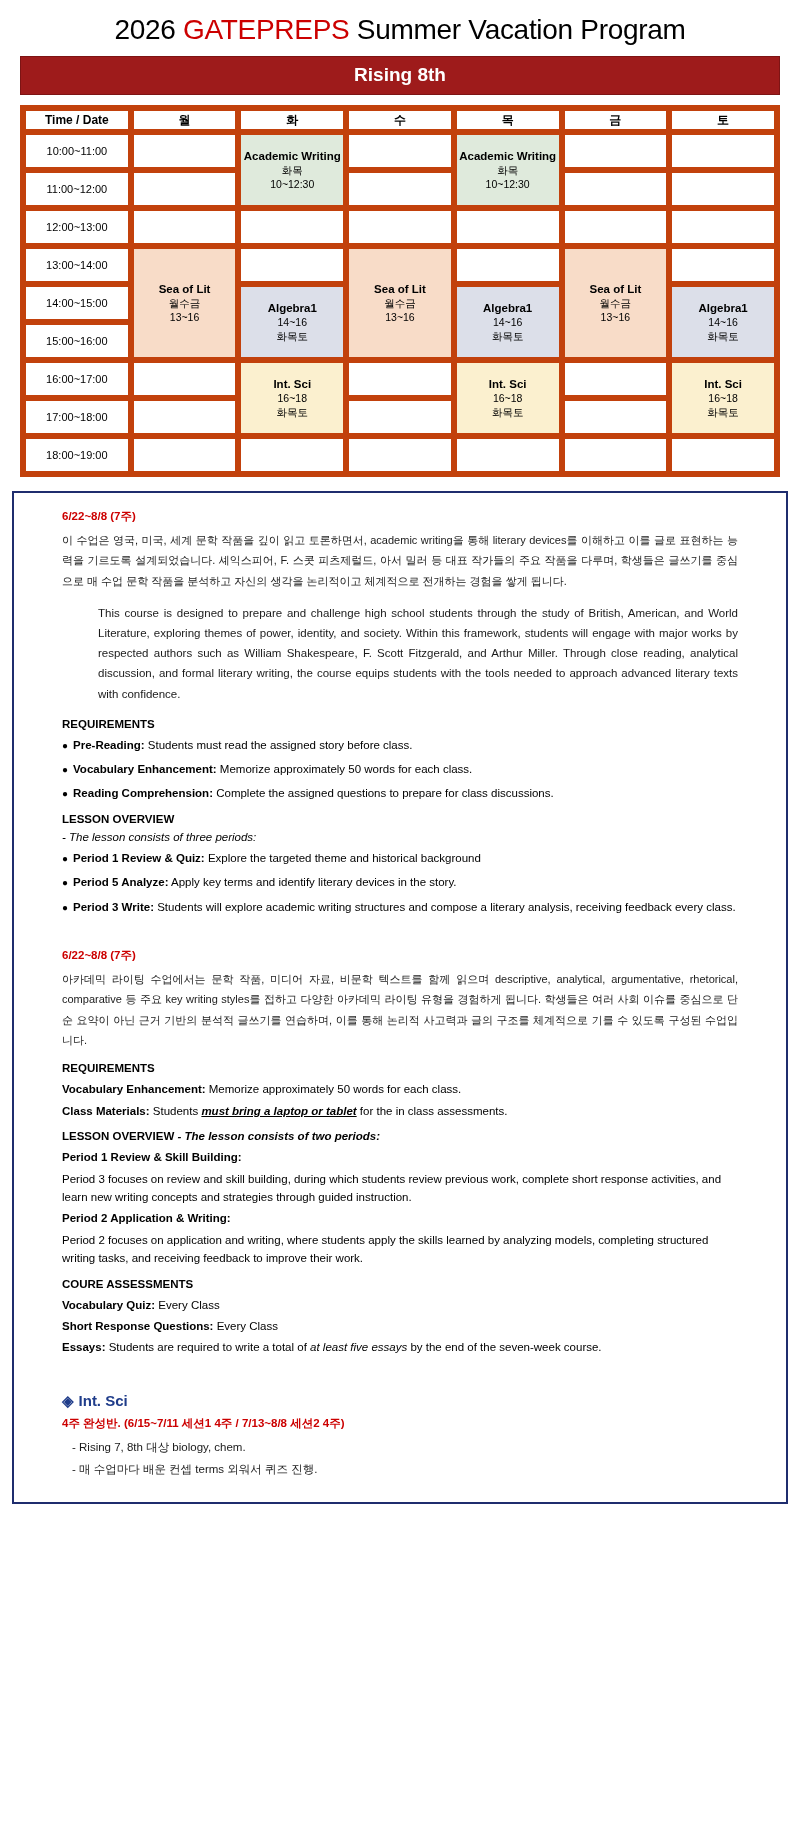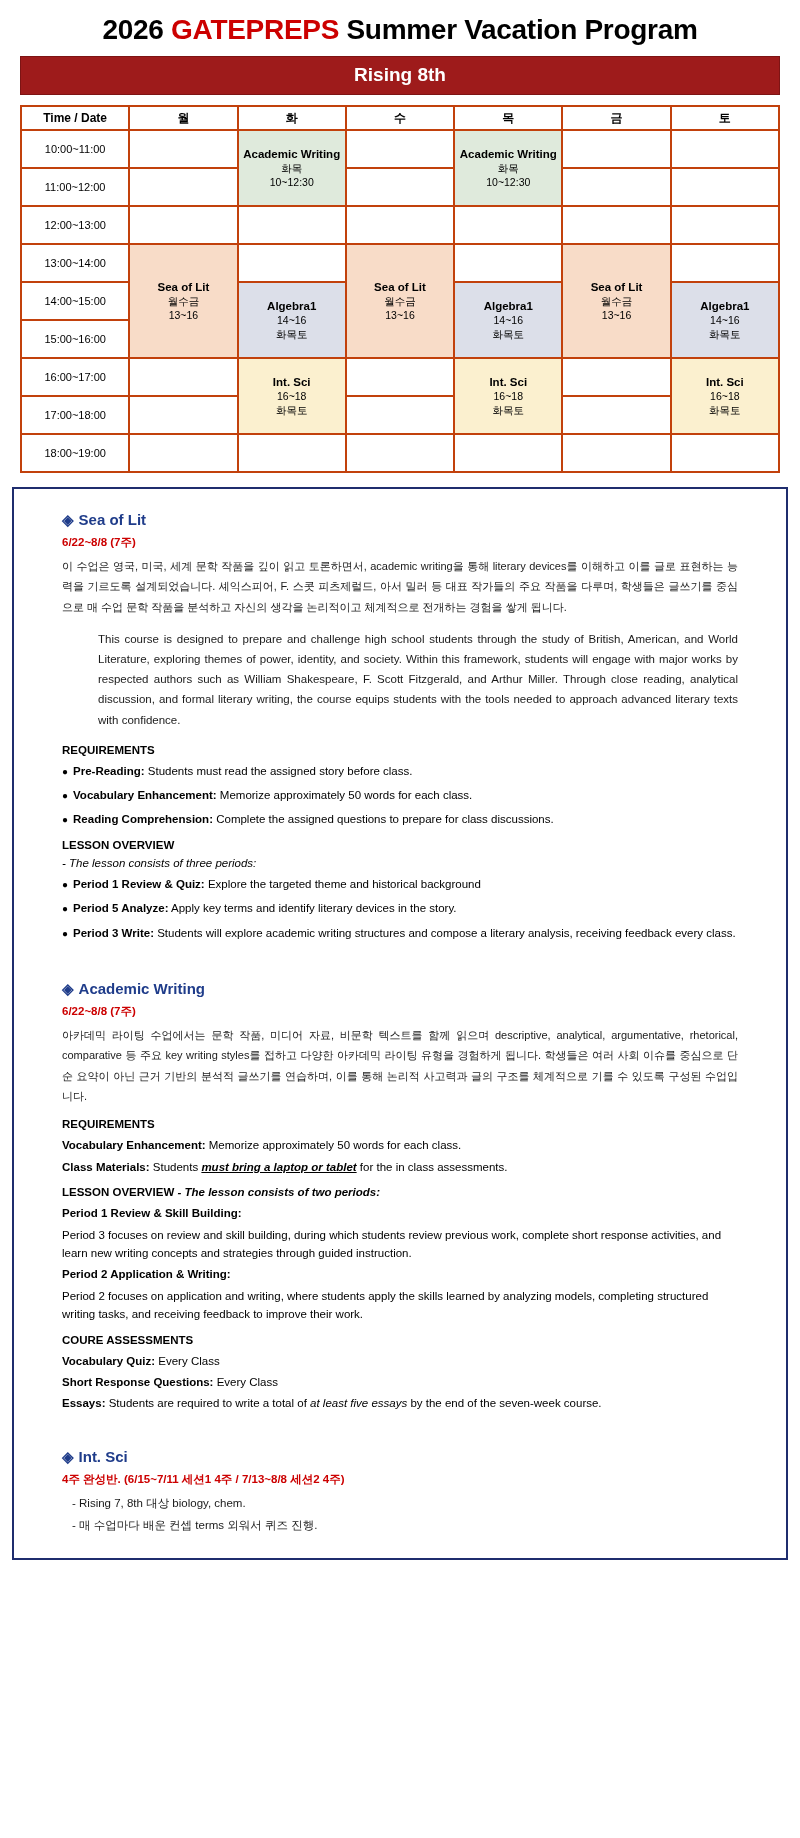--- a/index.html
+++ b/index.html
@@ -12,21 +12,21 @@
     width: 800px;
     min-height: 1838px;
     position: relative;
     background: #fff;
     padding: 0;
   }
   
   .title {
     text-align: center;
     font-size: 28px;
-    font-weight: bold;
+    font-weight: normal;
     color: #000;
     padding: 14px 0 10px 0;
     letter-spacing: -0.3px;
   }
   .title .brand { color: #cc0000; }
 
   
   .banner-wrap { padding: 0 20px; }
   .banner {
     background: #9e1b1b;
@@ -40,21 +40,21 @@
 
   
   .schedule-wrap { padding: 10px 20px 0 20px; }
   table.schedule {
     width: 100%;
     border-collapse: collapse;
     table-layout: fixed;
     font-size: 11px;
   }
   table.schedule th, table.schedule td {
-    border: 2px solid #c2410c;
+    border: 6px solid #c2410c;
     text-align: center;
     vertical-align: middle;
     height: 38px;
     padding: 0;
   }
   table.schedule thead th {
     background: #ffffff;
     font-weight: bold;
     font-size: 12px;
     height: 24px;
@@ -291,23 +291,20 @@
           <td class="dotted empty"></td>
         </tr>
       </tbody>
     </table>
   </div>
 
   <div class="detail-box">
 
 
     <div class="sec">
-      <div class="sec-head">
-        <span class="dia">◈</span><span>Sea of Lit</span>
-      </div>
       <div class="sec-date">6/22~8/8 (7주)</div>
       <div class="ko">이 수업은 영국, 미국, 세계 문학 작품을 깊이 읽고 토론하면서, academic writing을 통해 literary devices를 이해하고 이를 글로 표현하는 능력을 기르도록 설계되었습니다. 셰익스피어, F. 스콧 피츠제럴드, 아서 밀러 등 대표 작가들의 주요 작품을 다루며, 학생들은 글쓰기를 중심으로 매 수업 문학 작품을 분석하고 자신의 생각을 논리적이고 체계적으로 전개하는 경험을 쌓게 됩니다.</div>
       <div class="en">This course is designed to prepare and challenge high school students through the study of British, American, and World Literature, exploring themes of power, identity, and society. Within this framework, students will engage with major works by respected authors such as William Shakespeare, F. Scott Fitzgerald, and Arthur Miller. Through close reading, analytical discussion, and formal literary writing, the course equips students with the tools needed to approach advanced literary texts with confidence.</div>
 
       <div class="blk-head">REQUIREMENTS</div>
       <div class="bullet">
         <span class="dot">●</span><b>Pre-Reading:</b><span> Students must read the assigned story before class.</span>
       </div>
       <div class="bullet">
         <span class="dot">●</span><b>Vocabulary Enhancement:</b><span> Memorize approximately 50 words for each class.</span>
@@ -325,23 +322,20 @@
         <span class="dot">●</span><b>Period 5 Analyze:</b><span> Apply key terms and identify literary devices in the story.</span>
       </div>
       <div class="bullet">
         <span class="dot">●</span><b>Period 3 Write:</b><span> Students will explore academic writing structures and compose a literary analysis, receiving feedback every class.</span>
       </div>
     </div>
 
     <div class="sec-gap"></div>
 
     <div class="sec">
-      <div class="sec-head">
-        <span class="dia">◈</span><span>Academic Writing</span>
-      </div>
       <div class="sec-date">6/22~8/8 (7주)</div>
       <div class="ko">아카데믹 라이팅 수업에서는 문학 작품, 미디어 자료, 비문학 텍스트를 함께 읽으며 descriptive, analytical, argumentative, rhetorical, comparative 등 주요 key writing styles를 접하고 다양한 아카데믹 라이팅 유형을 경험하게 됩니다. 학생들은 여러 사회 이슈를 중심으로 단순 요약이 아닌 근거 기반의 분석적 글쓰기를 연습하며, 이를 통해 논리적 사고력과 글의 구조를 체계적으로 기를 수 있도록 구성된 수업입니다.</div>
 
       <div class="blk-head">REQUIREMENTS</div>
       <div class="line">
         <b>Vocabulary Enhancement:</b><span> Memorize approximately 50 words for each class.</span>
       </div>
       <div class="line">
         <b>Class Materials:</b>
         <span> Students <b><i><u>must bring a laptop or tablet</u></i></b> for the in class assessments.</span>

